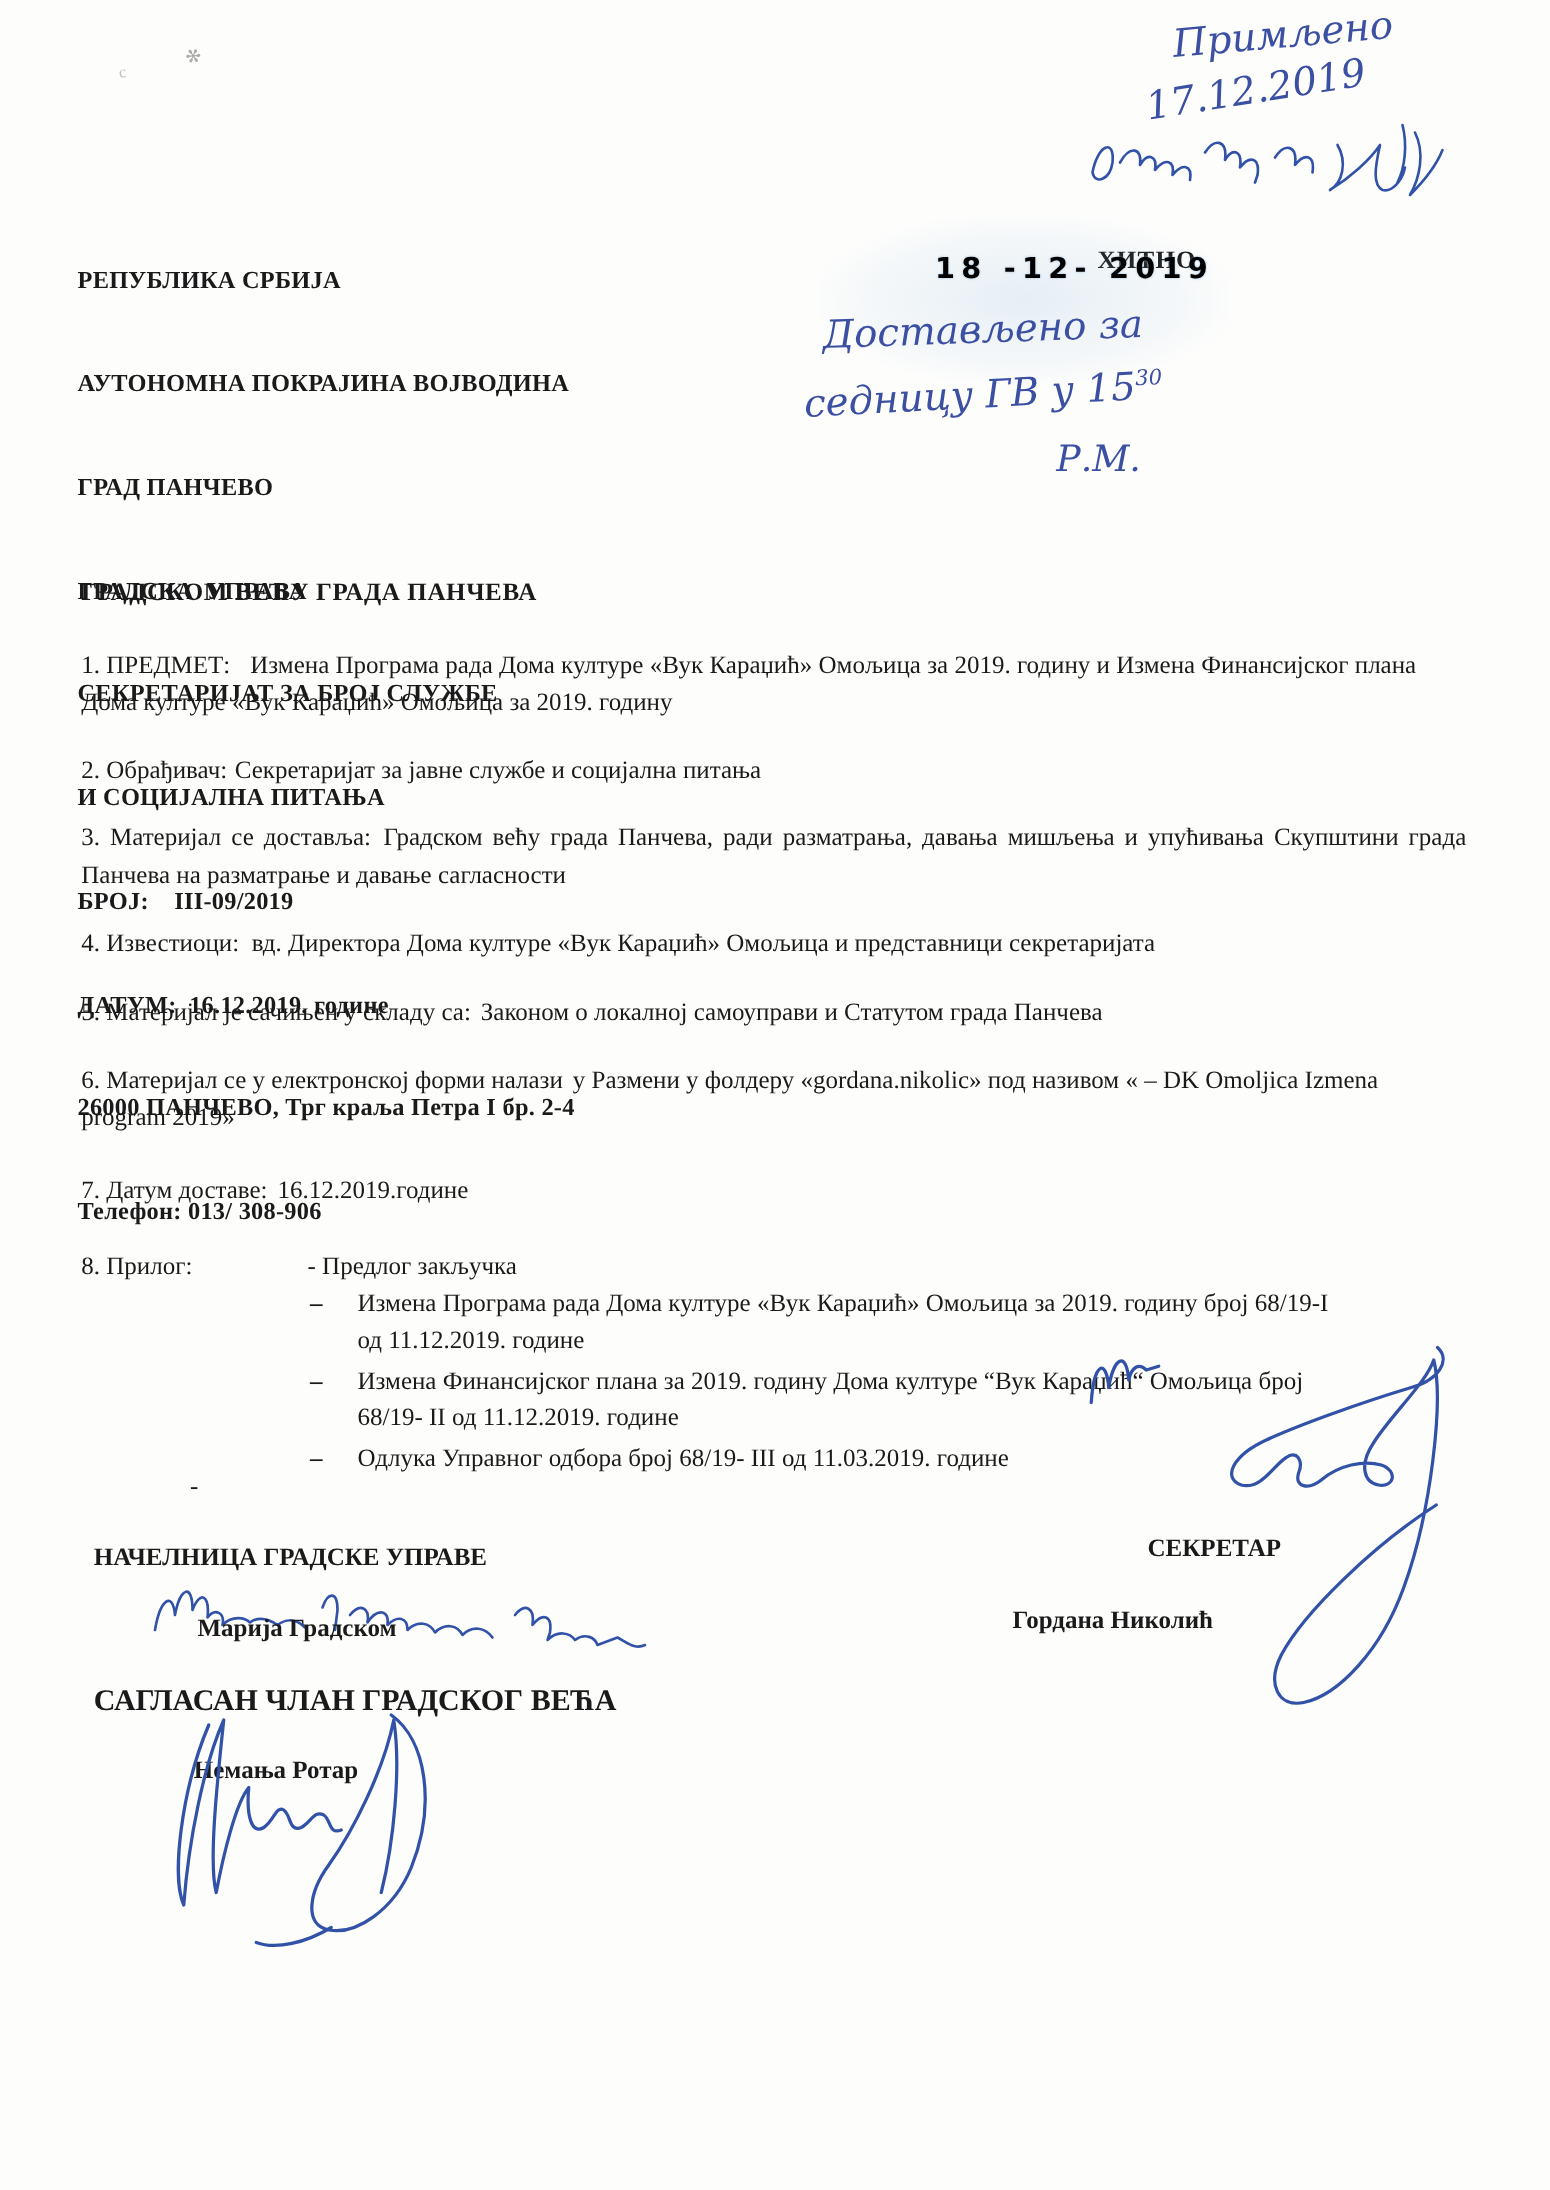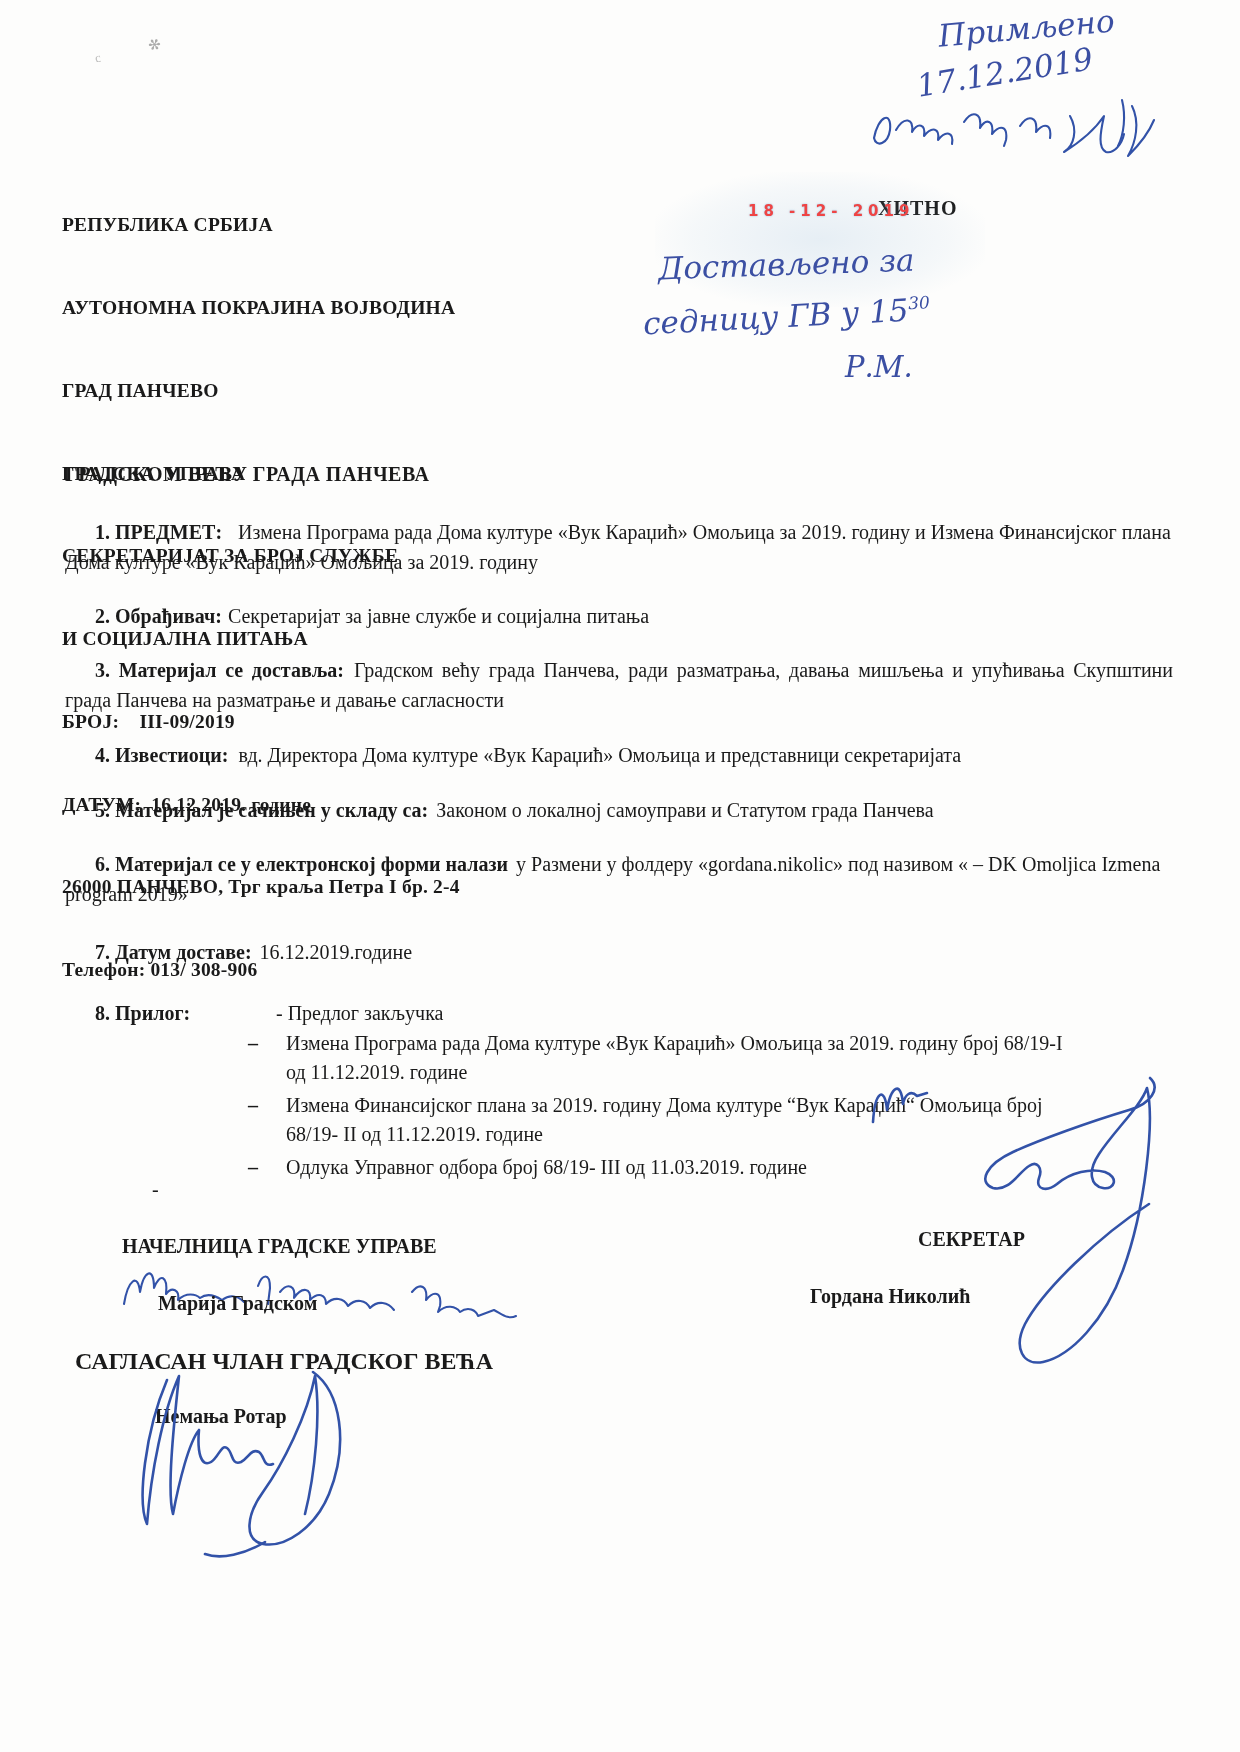--- a/index.html
+++ b/index.html
@@ -3,24 +3,24 @@
 <meta charset="utf-8">
 <style>
   html,body{margin:0;padding:0;background:#e8e8e8;}
   .page{position:relative;width:1240px;height:1752px;background:#fdfdfc;margin:0 auto;
         font-family:"Liberation Serif",serif;color:#1a1a1a;overflow:hidden;}
   .abs{position:absolute;}
   .b{font-weight:bold;}
   .lh{font-size:19.5px;line-height:27.6px;font-weight:bold;white-space:pre;letter-spacing:.2px;}
   .para{font-size:20px;line-height:30px;width:1108px;}
   .just{text-align:justify;}
-  .lbl{font-weight:bold;margin-left:30px;}
+  .lbl{font-weight:normal;}
   .hand{font-family:"DejaVu Serif",serif;font-style:italic;color:#3b4fa3;white-space:pre;}
-  .stamp-txt{font-family:"DejaVu Sans",sans-serif;font-weight:600;color:#ef4444;
-             letter-spacing:5px;font-size:15px;text-shadow:0 0 2px rgba(121,174,211,.75);}
+  .stamp-txt{font-family:"DejaVu Sans",sans-serif;font-weight:600;color:#000000;
+             letter-spacing:5px;font-size:23px;text-shadow:0 0 2px rgba(121,174,211,.75);}
   .halo{background:radial-gradient(ellipse at center,rgba(140,180,215,.20) 0%,rgba(140,180,215,.07) 55%,transparent 75%);}
   .att-row{display:flex;margin-bottom:4px;}
   .att-marker{width:38px;font-weight:bold;font-size:20px;line-height:29px;flex:none;}
   .att-text{width:792px;font-size:20px;line-height:29px;}
   .sig path{fill:none;stroke:#3252a8;stroke-linecap:round;stroke-linejoin:round;}
   .sigthin path{stroke-width:2.1;}
   .sigmed path{stroke-width:2.6;}
   .artifact{color:#8a8a8a;opacity:.55;font-size:13px;}
   sup{font-size:.55em;}
 </style>
@@ -113,21 +113,21 @@
     </div>
   </div>
 
   <div class="abs" style="left:152px;top:1178px;font-size:20px;">-</div>
 
   <svg class="abs sig sigmed" style="left:845px;top:1060px;" width="330" height="315" viewBox="0 0 330 315">
     <path d="M28,62 C30,30 40,26 42,50 C46,26 56,20 58,44 C60,34 66,30 72,36 L82,33"></path>
     <path d="M305,18 C316,28 306,44 284,50 C244,62 194,80 168,92 C142,104 132,122 148,128 C164,132 174,112 184,106 C192,100 198,108 194,118 C190,130 202,132 212,124 C226,112 246,108 260,112 C274,117 270,130 258,128 C246,126 242,112 254,94 C268,72 296,46 302,28 C310,60 300,150 278,210 C260,260 226,296 198,302 C178,306 168,288 180,264 C198,230 254,176 304,144"></path>
   </svg>
 
-  <div class="abs b" style="left:75px;top:1235px;font-size:20px;margin-left:47px;">НАЧЕЛНИЦА ГРАДСКЕ УПРАВЕ</div>
+  <div class="abs b" style="left:75px;top:1235px;font-size:20px;">НАЧЕЛНИЦА ГРАДСКЕ УПРАВЕ</div>
   <svg class="abs sig sigthin" style="left:112px;top:1252px;" width="430" height="75" viewBox="0 0 430 75">
     <path d="M12,52 C16,28 26,20 28,40 C32,18 42,14 42,36 C48,20 56,24 54,42 C60,34 68,38 66,48 C74,40 84,42 88,46 C96,40 104,44 110,48 C118,42 126,44 132,50"></path>
     <path d="M146,34 C150,22 158,20 158,36 L156,52 M168,40 C176,30 184,34 182,46 C190,34 200,36 198,48 C206,40 214,42 214,52 C222,44 232,46 236,54 C244,46 254,48 258,56 C266,48 276,50 282,58"></path>
     <path d="M300,40 C308,30 316,34 314,48 C322,38 330,40 328,54 L326,60 C334,52 344,54 348,60 C356,54 364,58 366,64 L382,58 C390,62 396,68 404,64"></path>
   </svg>
   <div class="abs b" style="left:158px;top:1292px;font-size:20px;">Марија Градском</div>
 
   <div class="abs b" style="left:918px;top:1228px;font-size:20px;">СЕКРЕТАР</div>
   <div class="abs b" style="left:810px;top:1285px;font-size:20px;">Гордана Николић</div>
 

